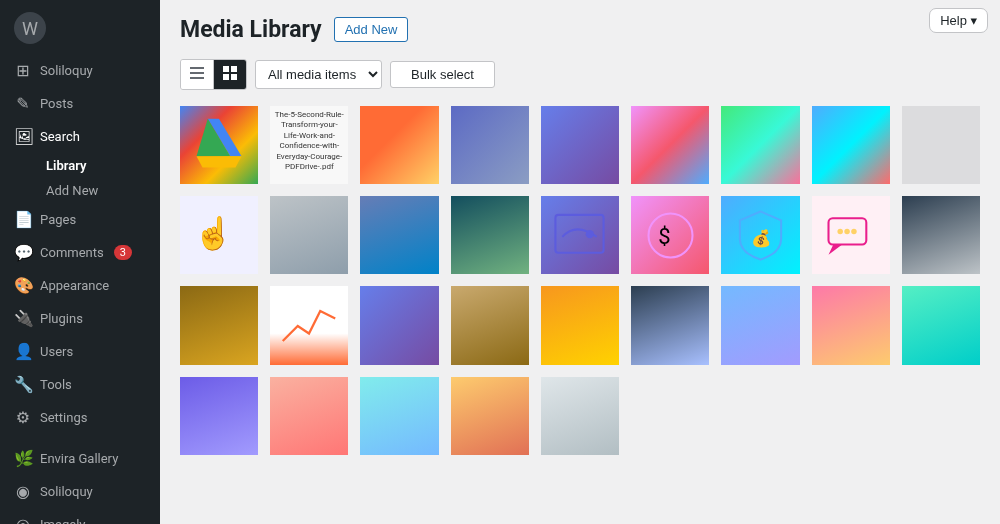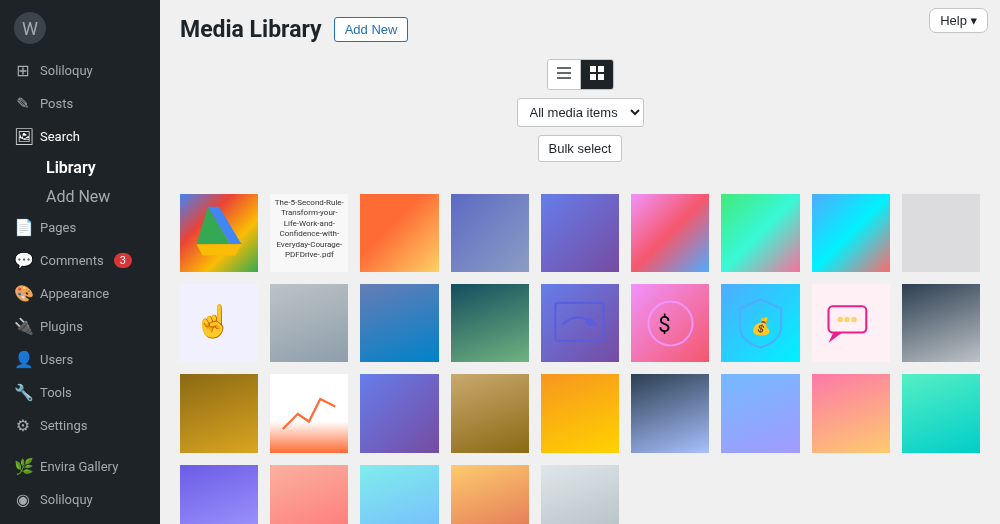--- a/index.html
+++ b/index.html
@@ -39,21 +39,21 @@
       padding: 7px 14px;
       cursor: pointer;
       color: #a7aaad;
       font-size: 13px;
       white-space: nowrap;
     }
     .sidebar-item.active { background: #2271b1; color: #fff; }
     .sidebar-item.active-parent { color: #fff; }
     .sidebar-icon { font-size: 16px; width: 18px; text-align: center; }
     .sidebar-submenu { padding-left: 10px; }
-    .sidebar-submenu .sidebar-item { font-size: 16px; padding: 5px 30px 5px 36px; }
+    .sidebar-submenu .sidebar-item { font-size: 13px; padding: 5px 30px 5px 36px; }
     .sidebar-submenu .sidebar-item.active { background: transparent; color: #fff; font-weight: 600; }
     .badge {
       background: #d63638;
       color: #fff;
       border-radius: 10px;
       padding: 1px 6px;
       font-size: 11px;
       margin-left: 2px;
     }
     .sidebar-divider { height: 1px; background: #2c3338; margin: 4px 0; }
@@ -93,23 +93,22 @@
       border-radius: 7px;
       cursor: pointer;
       font-size: 13px;
     }
 
     
     .toolbar {
       display: flex;
       align-items: center;
       gap: 8px;
-      margin-bottom: 32px;
+      margin-bottom: 16px;
       flex-wrap: wrap;
-      flex-direction: column;
     }
     .view-toggle {
       display: flex;
       border: 1px solid #c3c4c7;
       border-radius: 3px;
       overflow: hidden;
     }
     .view-btn {
       background: #fff;
       border: none;
@@ -125,21 +124,21 @@
     .filter-select {
       padding: 5px 8px;
       border: 1px solid #c3c4c7;
       border-radius: 3px;
       background: #fff;
       color: #1d2327;
       font-size: 13px;
       cursor: pointer;
     }
     .bulk-select-btn {
-      padding: 5px 10px;
+      padding: 5px 20px;
       border: 1px solid #c3c4c7;
       border-radius: 3px;
       background: #fff;
       color: #1d2327;
       font-size: 13px;
       cursor: pointer;
     }
     .search-area {
       margin-left: auto;
       display: flex;

